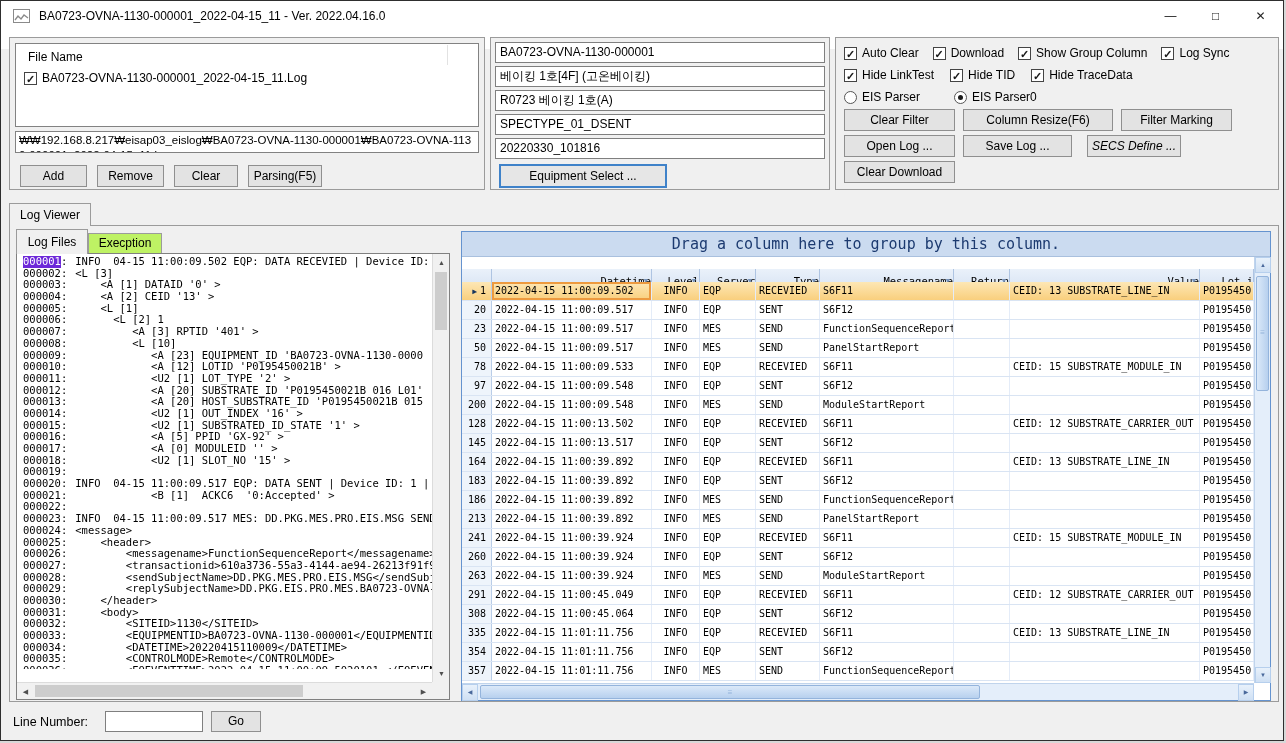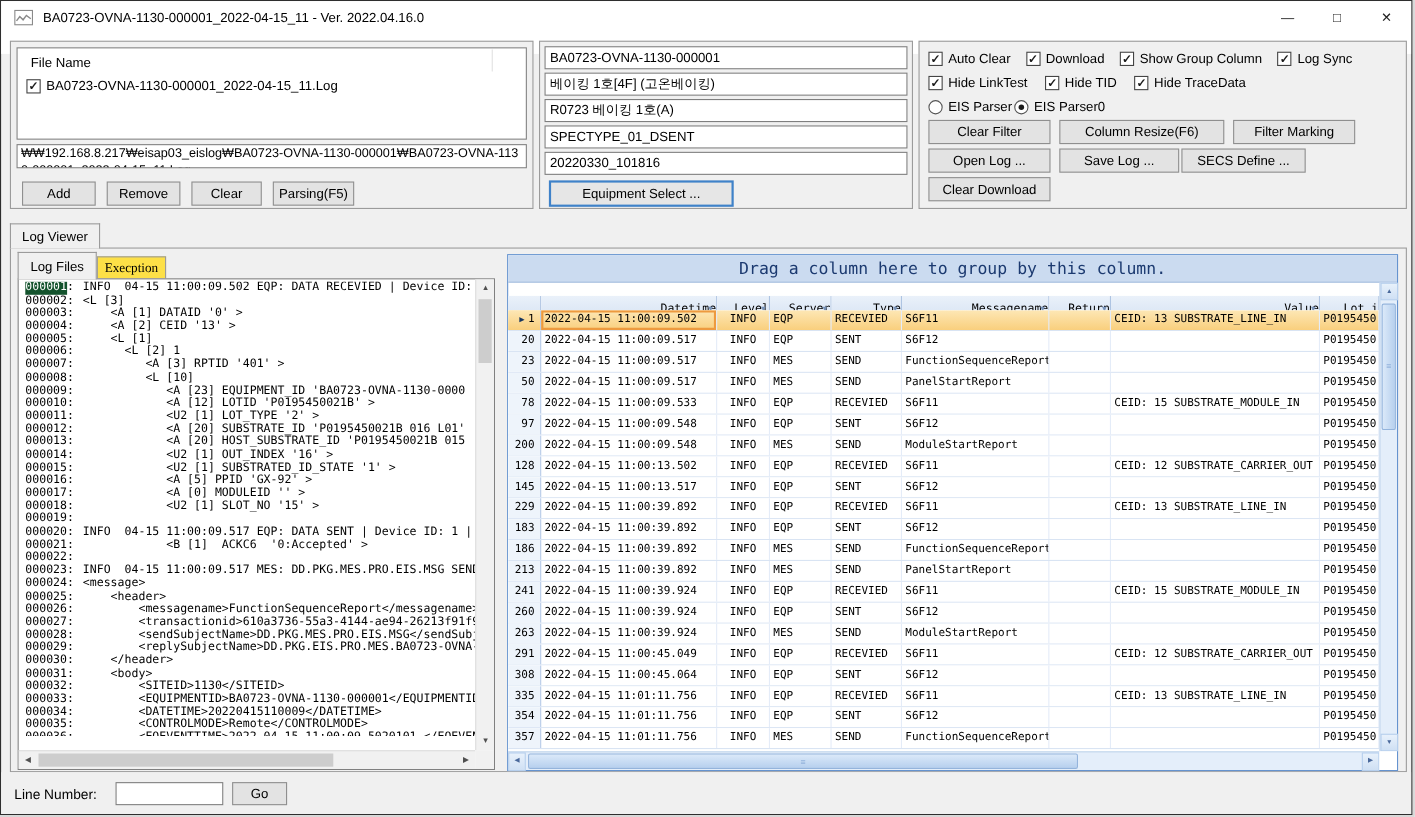--- a/index.html
+++ b/index.html
@@ -34,50 +34,50 @@
 
   
   .efield{position:absolute;left:4px;width:330px;height:21px;background:#fff;border:1px solid #7f7f7f;
           font-size:12px;line-height:19px;padding:0 4px;white-space:nowrap;overflow:hidden;}
   .ef0{top:4px;} .ef1{top:28px;} .ef2{top:52px;} .ef3{top:76px;} .ef4{top:100px;}
   .eq-btn{position:absolute;left:8px;top:126px;width:168px;height:24px;background:#e6e6e6;
           border:2px solid #3f82c9;font-size:12px;text-align:center;line-height:20px;}
 
   
   .optrow{position:absolute;left:8px;display:flex;align-items:center;}
-  .row1{top:8px;gap:14px;} .row2{top:30px;gap:16px;} .rowr{top:52px;gap:2px;}
+  .row1{top:8px;gap:14px;} .row2{top:30px;gap:16px;} .rowr{top:52px;gap:34px;}
   .opt{display:inline-flex;align-items:center;}
   .cb{width:13px;height:13px;border:1px solid #444;background:#fff;display:inline-block;
       font-size:11px;line-height:12px;text-align:center;font-weight:bold;color:#1a1a1a;}
   .rad{width:13px;height:13px;border:1px solid #555;border-radius:50%;background:#fff;display:inline-block;position:relative;}
   .rad.on::after{content:"";position:absolute;left:3px;top:3px;width:5px;height:5px;border-radius:50%;background:#1a1a1a;}
   .optlab{font-size:12px;margin-left:5px;white-space:nowrap;}
   .ob{position:absolute;height:22px;background:#e3e3e3;border:1px solid #8f8f8f;font-size:12px;
       text-align:center;line-height:20px;white-space:nowrap;overflow:hidden;}
   .b-cfilter{left:8px;top:71px;width:111px;}  .b-colres{left:127px;top:71px;width:150px;} .b-fmark{left:285px;top:71px;width:111px;}
-  .b-openlog{left:8px;top:97px;width:111px;}  .b-savelog{left:127px;top:97px;width:109px;} .b-secs{left:238px;top:97px;width:113px;}
+  .b-openlog{left:8px;top:97px;width:111px;}  .b-savelog{left:127px;top:97px;width:109px;} .b-secs{left:251px;top:97px;width:94px;font-style:italic;}
   .b-cdl{left:8px;top:123px;width:111px;}
 
   
   .main-tab{position:absolute;left:8px;top:202px;width:82px;height:23px;background:#f0f0f0;
             border:1px solid #9b9b9b;border-bottom:none;font-size:12px;text-align:center;line-height:22px;z-index:3;}
   .main-content{position:absolute;left:8px;top:224px;width:1270px;height:477px;border:1px solid #9b9b9b;background:#f0f0f0;}
 
   
   .subtab{position:absolute;font-size:12px;text-align:center;background:#f0f0f0;border:1px solid #9b9b9b;}
   .st-files{left:6px;top:3px;width:72px;height:25px;line-height:24px;border-bottom:none;z-index:2;}
-  .st-exc{left:78px;top:7px;width:63px;height:21px;line-height:19px;background:#fde047;font-family:Liberation Serif, serif;}
+  .st-exc{left:78px;top:7px;width:74px;height:21px;line-height:19px;background:#bef264;}
 
   
   .logbox{position:absolute;left:6px;top:27px;width:434px;height:447px;border:1px solid #808080;background:#fff;}
   .logtext{position:absolute;left:0;top:2px;right:17px;height:413px;overflow:hidden;
            font-family:"DejaVu Sans Mono",monospace;font-size:10.5px;}
   .logline{height:11.7px;line-height:11.7px;white-space:pre;padding-left:6px;}
   .lnum{display:inline-block;}
-  .lnum.sel{background:#14532d;color:#fff;}
+  .lnum.sel{background:#6d28d9;color:#fff;}
   .lcolon{margin-right:8px;}
   .ltext{white-space:pre;}
   
   .lvs{position:absolute;right:0;top:0;width:17px;bottom:17px;background:#f1f1f1;border-left:1px solid #dcdcdc;}
   .lhs{position:absolute;left:0;right:17px;bottom:0;height:17px;background:#f1f1f1;border-top:1px solid #dcdcdc;}
   .sarr{position:absolute;width:17px;height:17px;font-size:7px;color:#505050;text-align:center;line-height:17px;}
   .lvs .up{top:0;} .lvs .dn{bottom:0;}
   .lhs .lf{left:0;} .lhs .rt{right:0;}
   .lvthumb{position:absolute;left:2px;right:2px;top:18px;height:58px;background:#cdcdcd;}
   .lhthumb{position:absolute;top:2px;bottom:2px;left:18px;width:268px;background:#cdcdcd;}
@@ -408,21 +408,21 @@
             <div class="g-cell a-left k-datetime" style="width: 160px;">2022-04-15 11:00:13.517</div>
             <div class="g-cell a-center k-level" style="width: 48px;">INFO</div>
             <div class="g-cell a-left k-server" style="width: 56px;">EQP</div>
             <div class="g-cell a-left k-type" style="width: 64px;">SENT</div>
             <div class="g-cell a-left k-messagename" style="width: 134px;">S6F12</div>
             <div class="g-cell a-left k-return" style="width: 56px;"></div>
             <div class="g-cell a-left k-value" style="width: 190px;"></div>
             <div class="g-cell a-left k-lot" style="width: 54px;">P0195450</div>
           </div>
           <div class="g-row">
-            <div class="g-cell a-right k-num" style="width: 30px;"><span>229</span></div>
+            <div class="g-cell a-right k-num" style="width: 30px;"><span>164</span></div>
             <div class="g-cell a-left k-datetime" style="width: 160px;">2022-04-15 11:00:39.892</div>
             <div class="g-cell a-center k-level" style="width: 48px;">INFO</div>
             <div class="g-cell a-left k-server" style="width: 56px;">EQP</div>
             <div class="g-cell a-left k-type" style="width: 64px;">RECEVIED</div>
             <div class="g-cell a-left k-messagename" style="width: 134px;">S6F11</div>
             <div class="g-cell a-left k-return" style="width: 56px;"></div>
             <div class="g-cell a-left k-value" style="width: 190px;">CEID: 13 SUBSTRATE_LINE_IN</div>
             <div class="g-cell a-left k-lot" style="width: 54px;">P0195450</div>
           </div>
           <div class="g-row">

